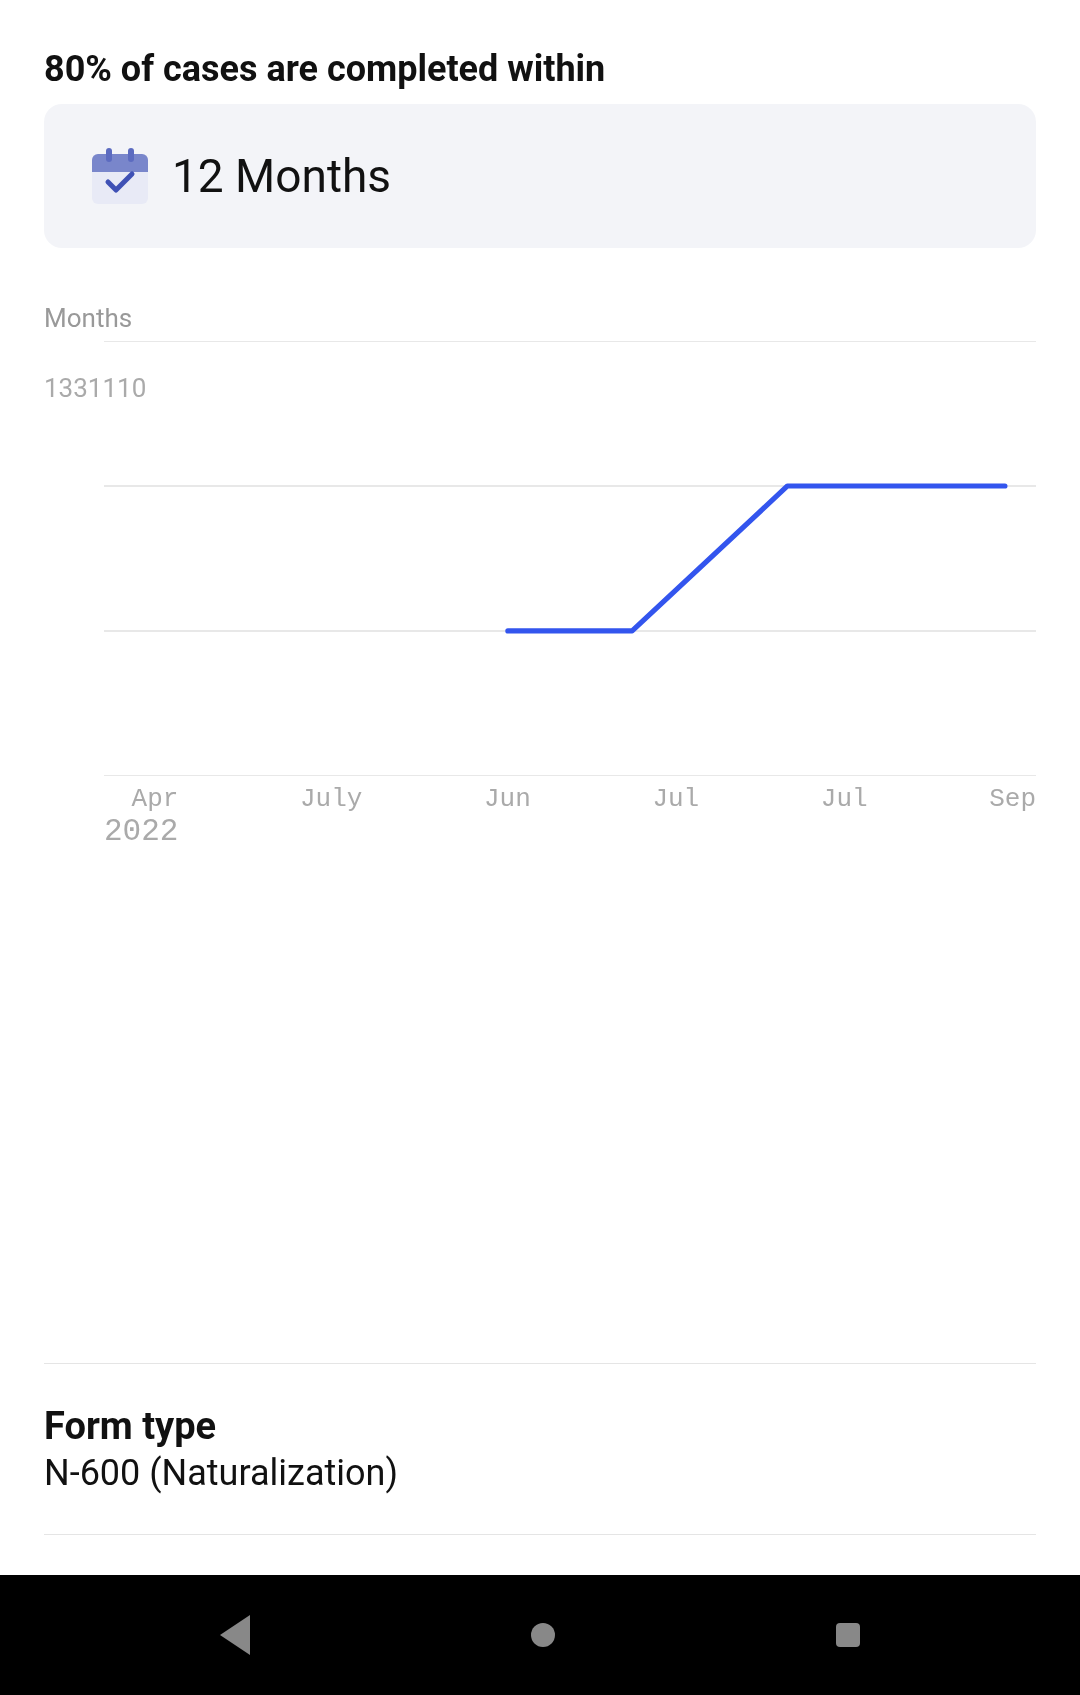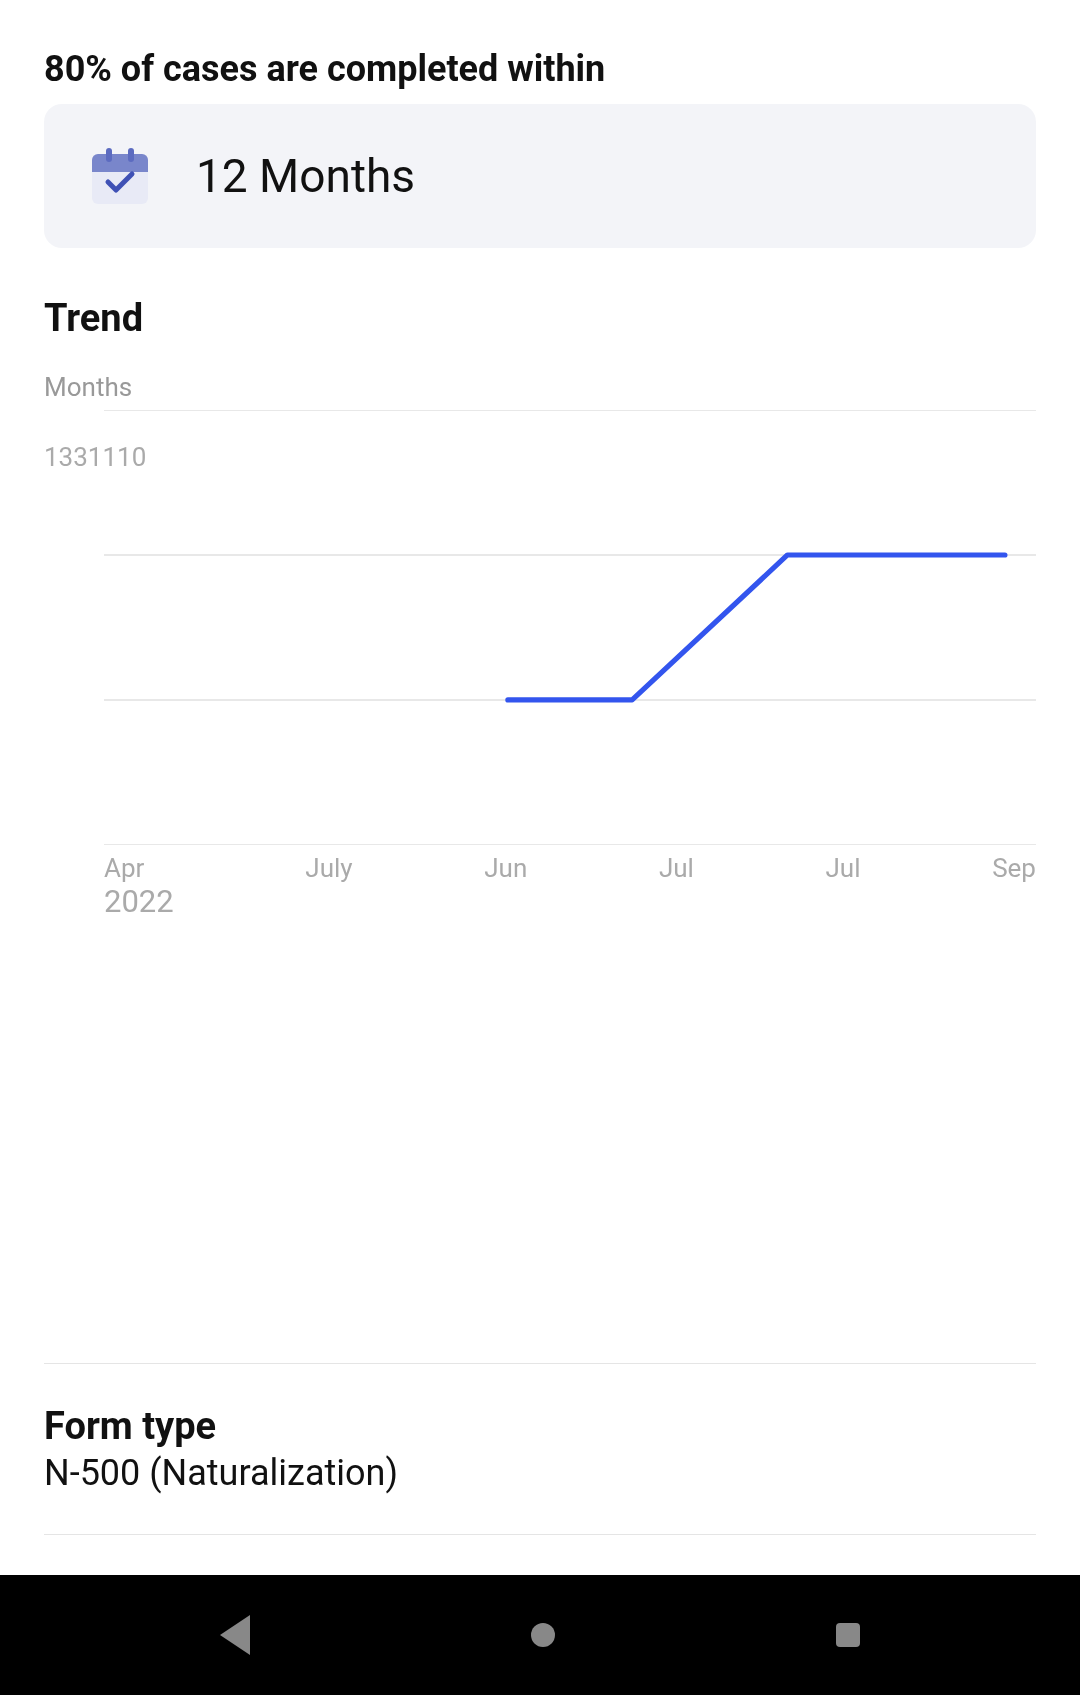--- a/index.html
+++ b/index.html
@@ -28,21 +28,21 @@
       color: #111111;
       margin-bottom: 14px;
     }
 
     .calendar-card {
       background: #f3f4f8;
       border-radius: 18px;
       padding: 36px 40px;
       display: flex;
       align-items: center;
-      gap: 40px;
+      gap: 16px;
       margin-bottom: 48px;
     }
 
     .calendar-icon-wrapper {
       width: 72px;
       height: 72px;
       display: flex;
       align-items: center;
       justify-content: center;
     }
@@ -116,21 +116,22 @@
     .chart-x-axis {
       display: flex;
       justify-content: space-between;
       padding-left: 0;
       margin-top: 8px;
     }
 
     .x-tick-group {
       display: flex;
       flex-direction: column;
-      align-items: flex-start;
+      align-items: flex-end;
+      font-family: Liberation Mono, monospace;
     }
 
     .x-tick {
       font-size: 26px;
       color: #aaaaaa;
     }
 
     .x-tick-year {
       font-size: 31px;
       color: #aaaaaa;
@@ -220,21 +221,20 @@
         <rect x="18" y="4" width="6" height="14" rx="3" fill="#5c6bc0"></rect>
         <rect x="40" y="4" width="6" height="14" rx="3" fill="#5c6bc0"></rect>
 
         <polyline points="20,38 28,46 44,30" fill="none" stroke="#3f51b5" stroke-width="5" stroke-linecap="round" stroke-linejoin="round"></polyline>
       </svg>
     </div>
     <div class="calendar-value">12 Months</div>
   </div>
 
   <div class="trend-section">
-    <div class="trend-title">Trend</div>
 
     <div class="chart-container">
       <div class="chart-y-label">Months</div>
 
       <div class="chart-area">
 
         <div class="chart-y-axis">
           <span class="y-tick">13</span>
           <span class="y-tick">3</span>
           <span class="y-tick">11</span>
@@ -277,21 +277,21 @@
       </div>
     </div>
   </div>
 
   <div style="flex: 1; min-height: 40px;"></div>
 
   <div class="divider"></div>
 
   <div class="form-type-section">
     <div class="form-type-title">Form type</div>
-    <div class="form-type-value">N-500 (Naturalization)</div>
+    <div class="form-type-value">N-600 (Naturalization)</div>
   </div>
 
   <div class="bottom-divider"></div>
 </div>
 
 <div class="nav-bar">
   <div class="nav-btn">
     <div class="nav-back"></div>
   </div>
   <div class="nav-btn">

